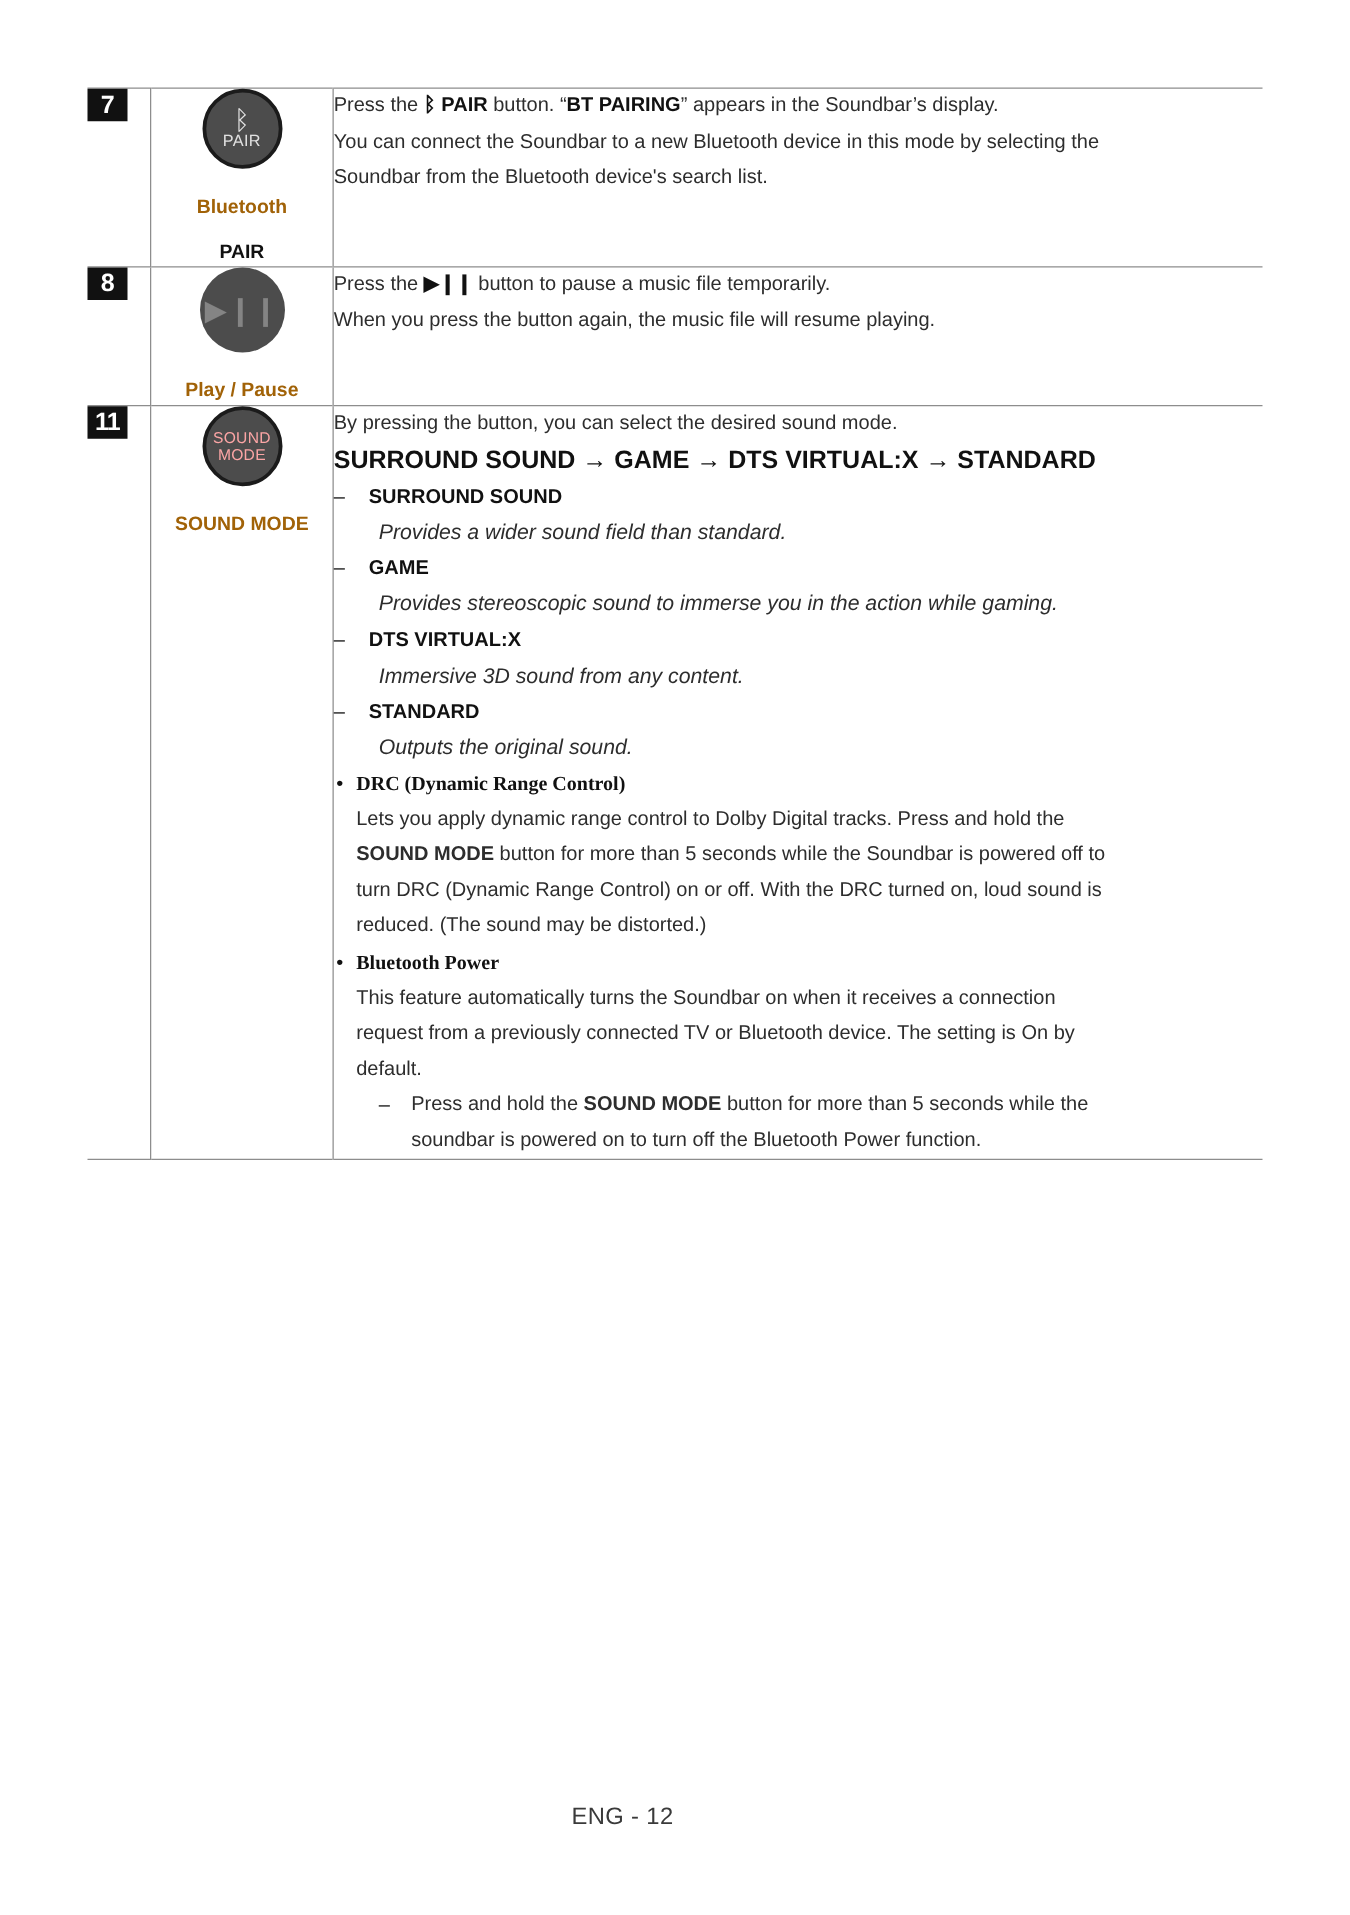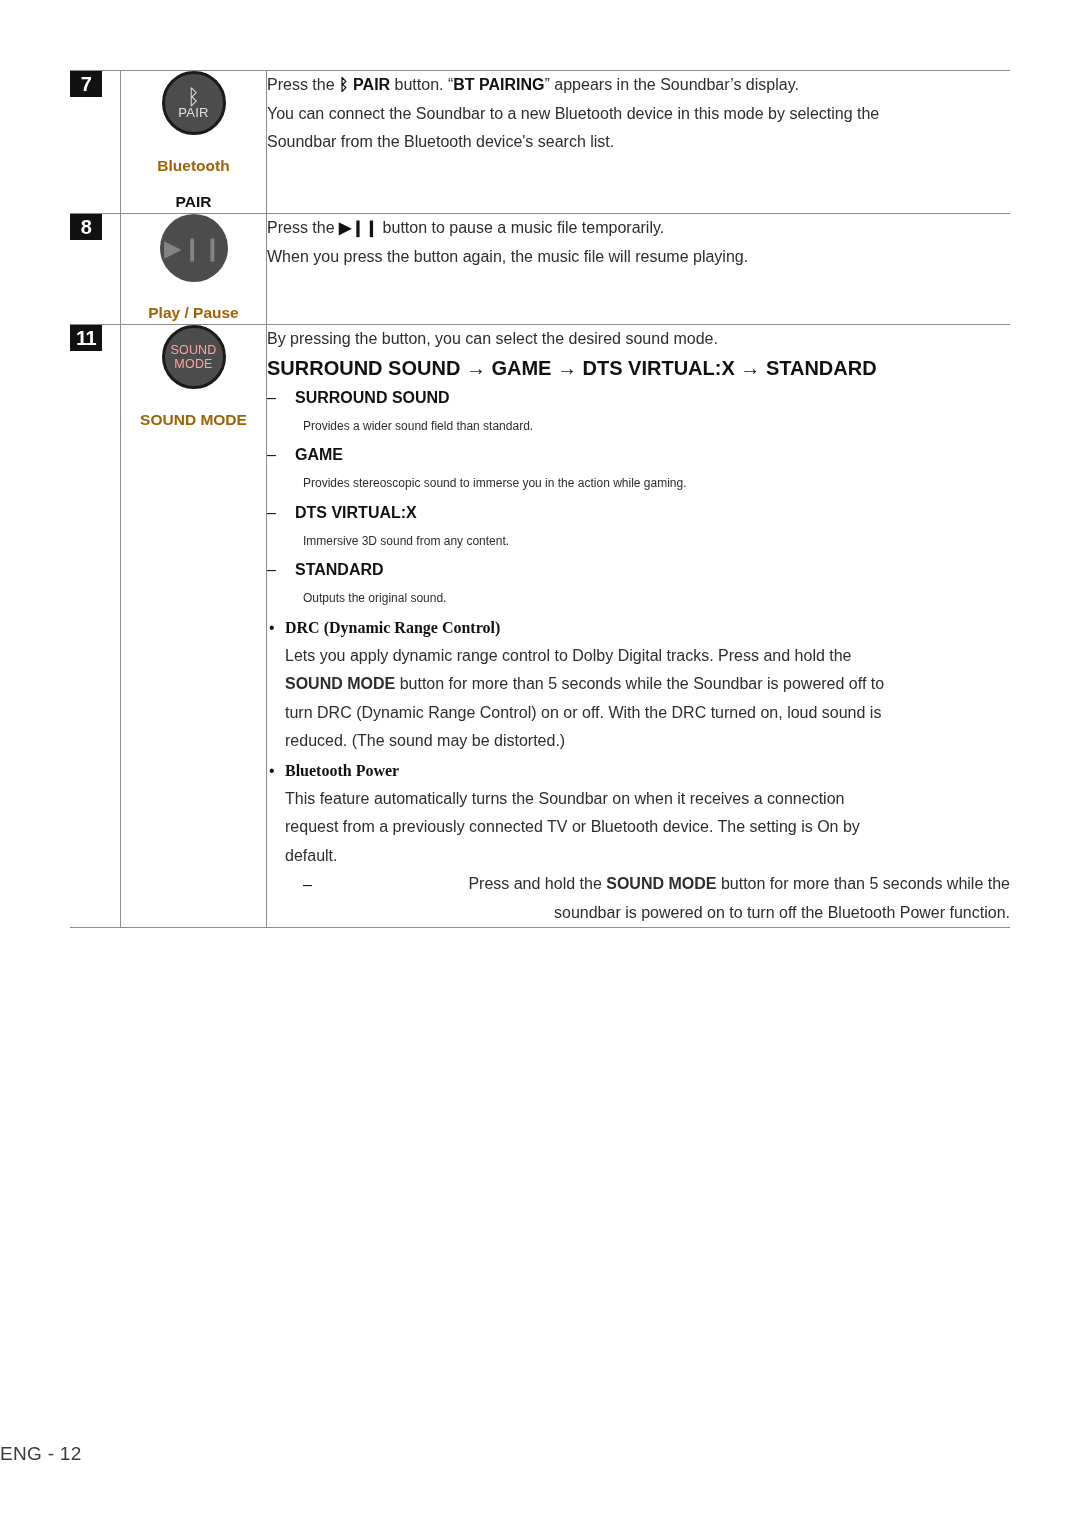--- a/index.html
+++ b/index.html
@@ -70,33 +70,33 @@
   }
   .btn-cap2{font-size:15.5px;font-weight:bold;color:#111;line-height:22px;margin-top:14px;}
 
   
   .ln{font-size:16px;line-height:28.5px;color:#2d2d2d;}
   .ln b, .b{font-weight:bold;color:#111;}
   .hd{font-size:20px;line-height:29px;font-weight:bold;color:#111;}
   .sub{margin-left:28px;position:relative;}
   .sub .dash{position:absolute;left:-28px;top:0;font-size:16px;line-height:29px;color:#111;}
   .sub-t{font-size:16px;line-height:29px;font-weight:bold;color:#111;}
-  .sub-d{font-size:12px;line-height:28.5px;color:#2d2d2d;margin-left:8px;}
+  .sub-d{font-size:17px;line-height:28.5px;color:#2d2d2d;margin-left:8px;font-style:italic;}
   .blt{position:relative;margin-left:18px;}
   .blt .dot{position:absolute;left:-16px;top:0;font-size:16px;line-height:29px;color:#111;}
   .blt-t{font-size:16px;line-height:29px;font-weight:bold;color:#111;font-family:Liberation Serif, serif;}
   .blt-body{font-size:16px;line-height:28.5px;color:#2d2d2d;}
   .sub2{margin-left:44px;position:relative;}
   .sub2 .dash{position:absolute;left:-26px;top:0;font-size:16px;line-height:29px;color:#111;}
-  .sub2-body{font-size:16px;line-height:28.5px;color:#2d2d2d;text-align:right;}
+  .sub2-body{font-size:16px;line-height:28.5px;color:#2d2d2d;}
 
   
   .footer{
     position:absolute;left:0;top:1443px;width:996px;
-    text-align:left;font-size:19px;color:#3a3a3a;letter-spacing:.3px;
+    text-align:center;font-size:19px;color:#3a3a3a;letter-spacing:.3px;
   }
 </style>
 </head>
 <body>
 
 <div class="page">
 
   <table class="tbl">
       <tbody>
 

